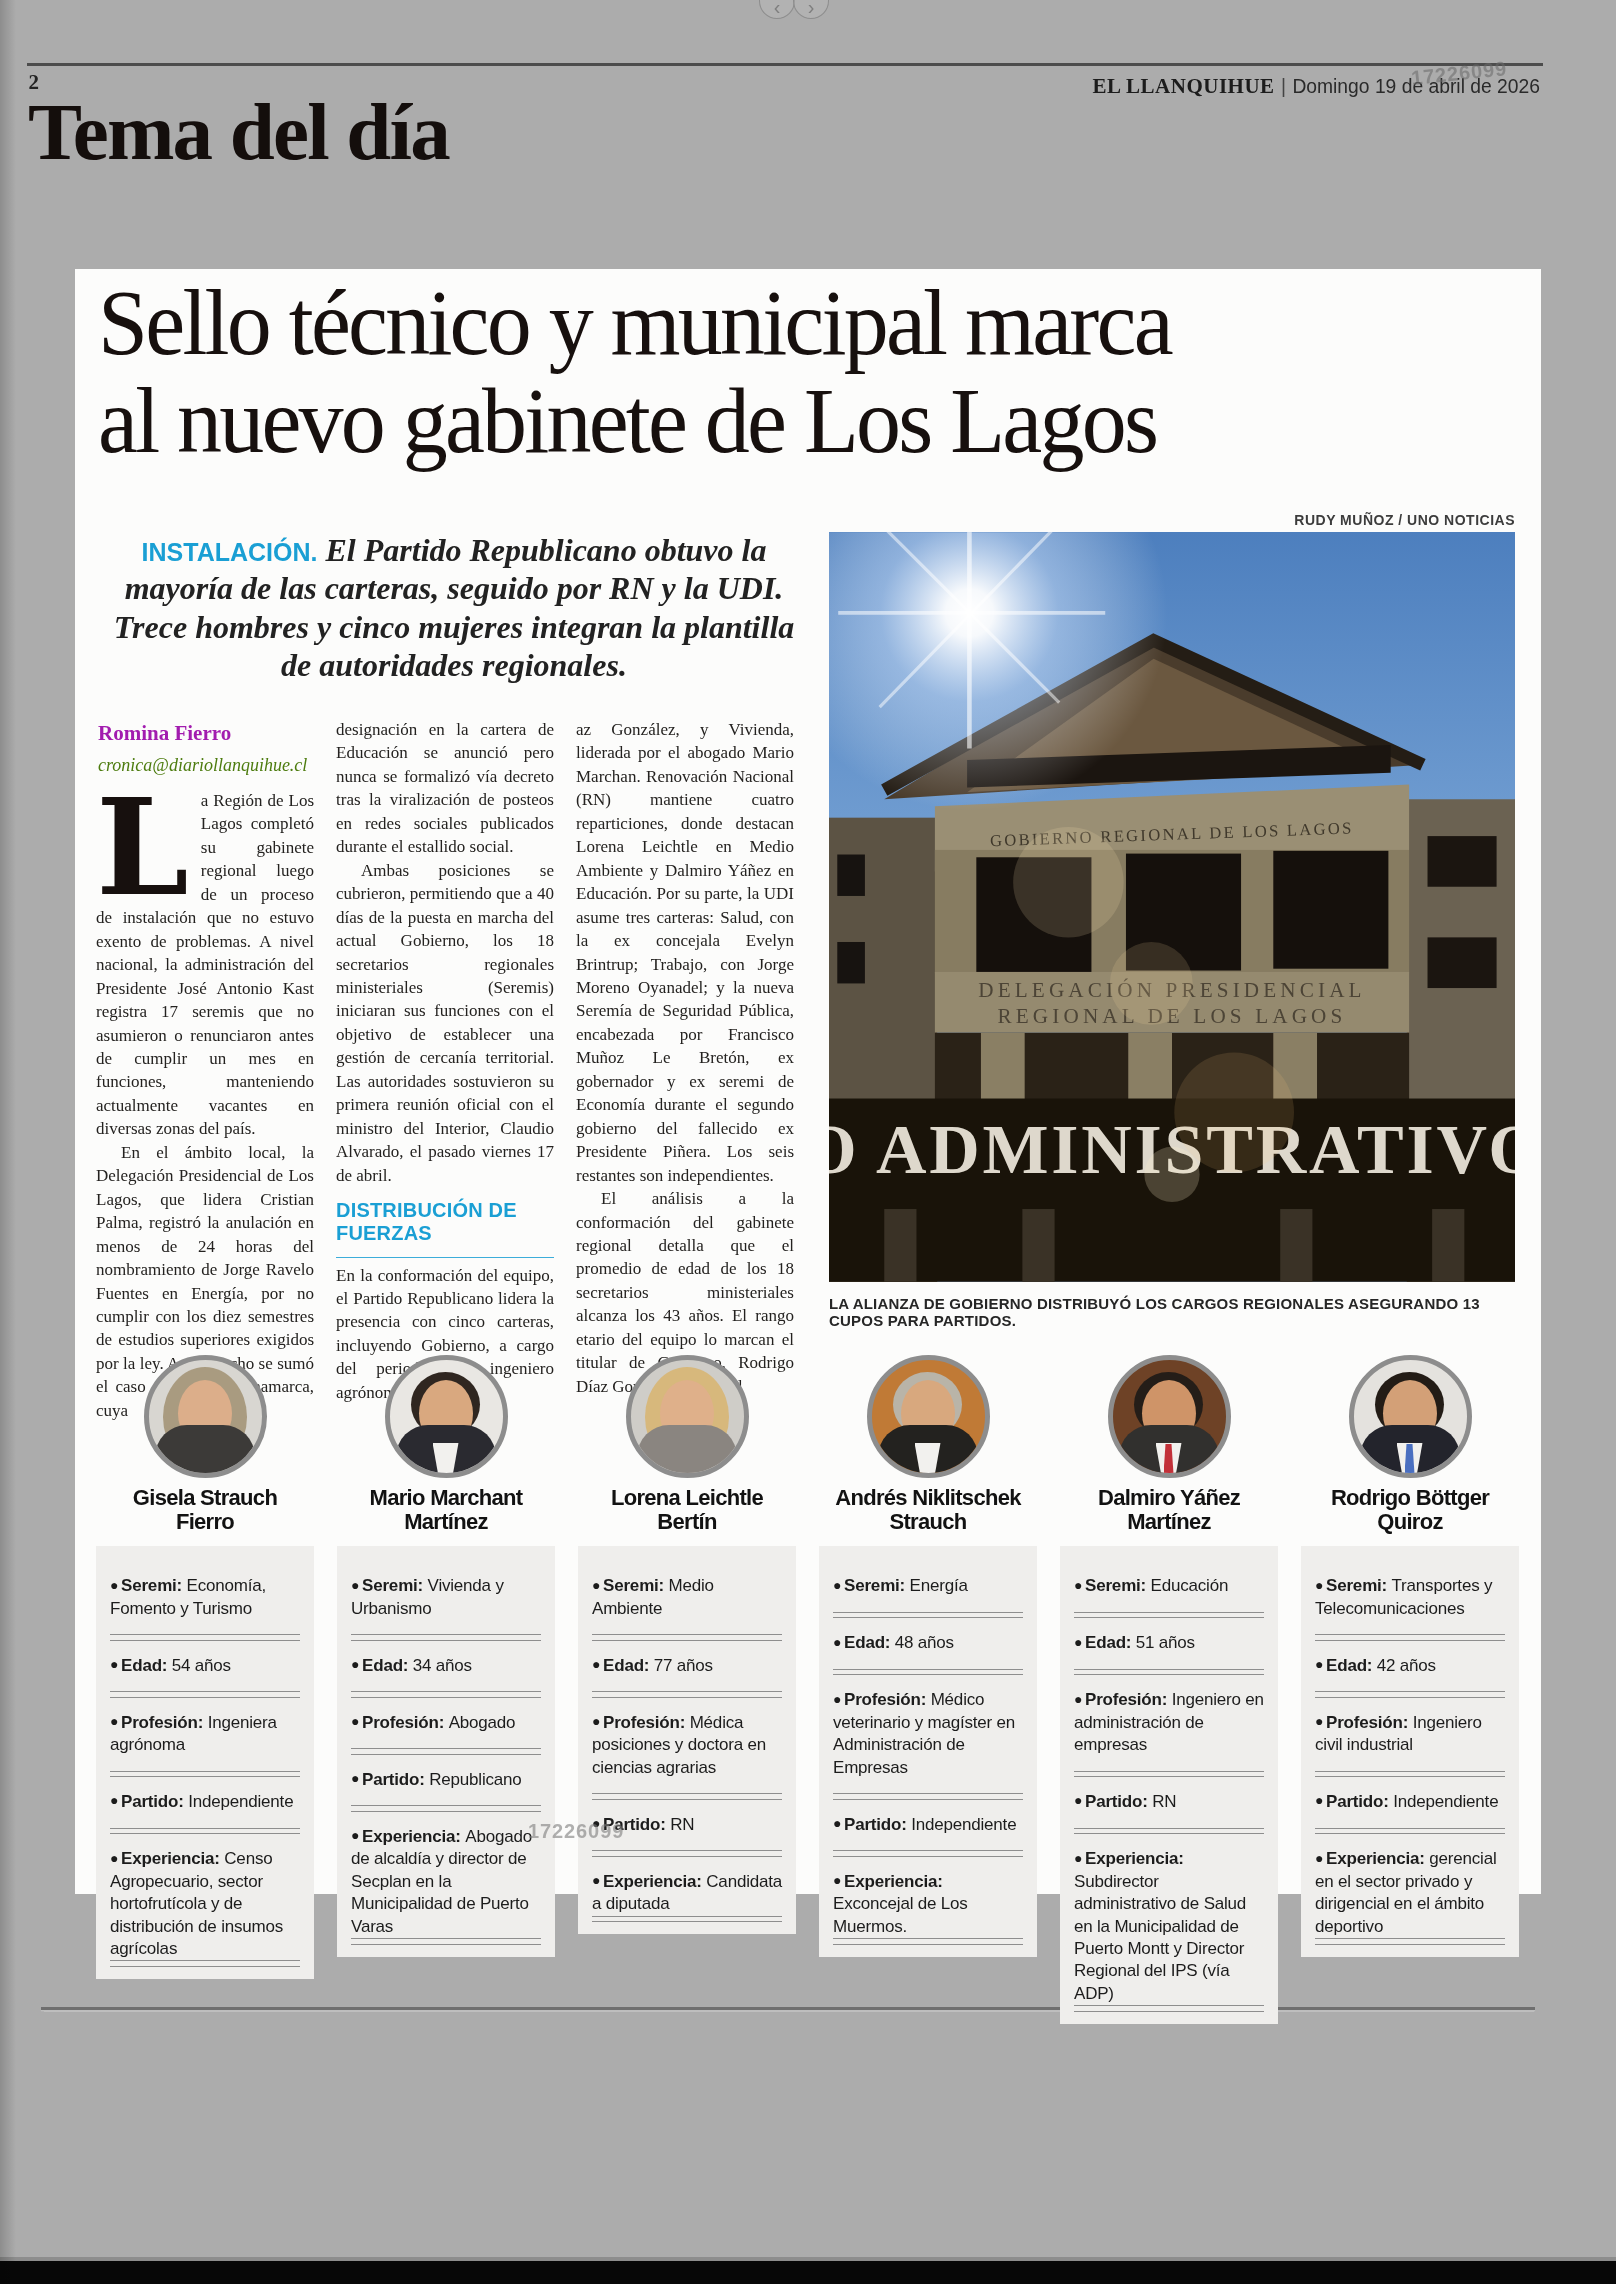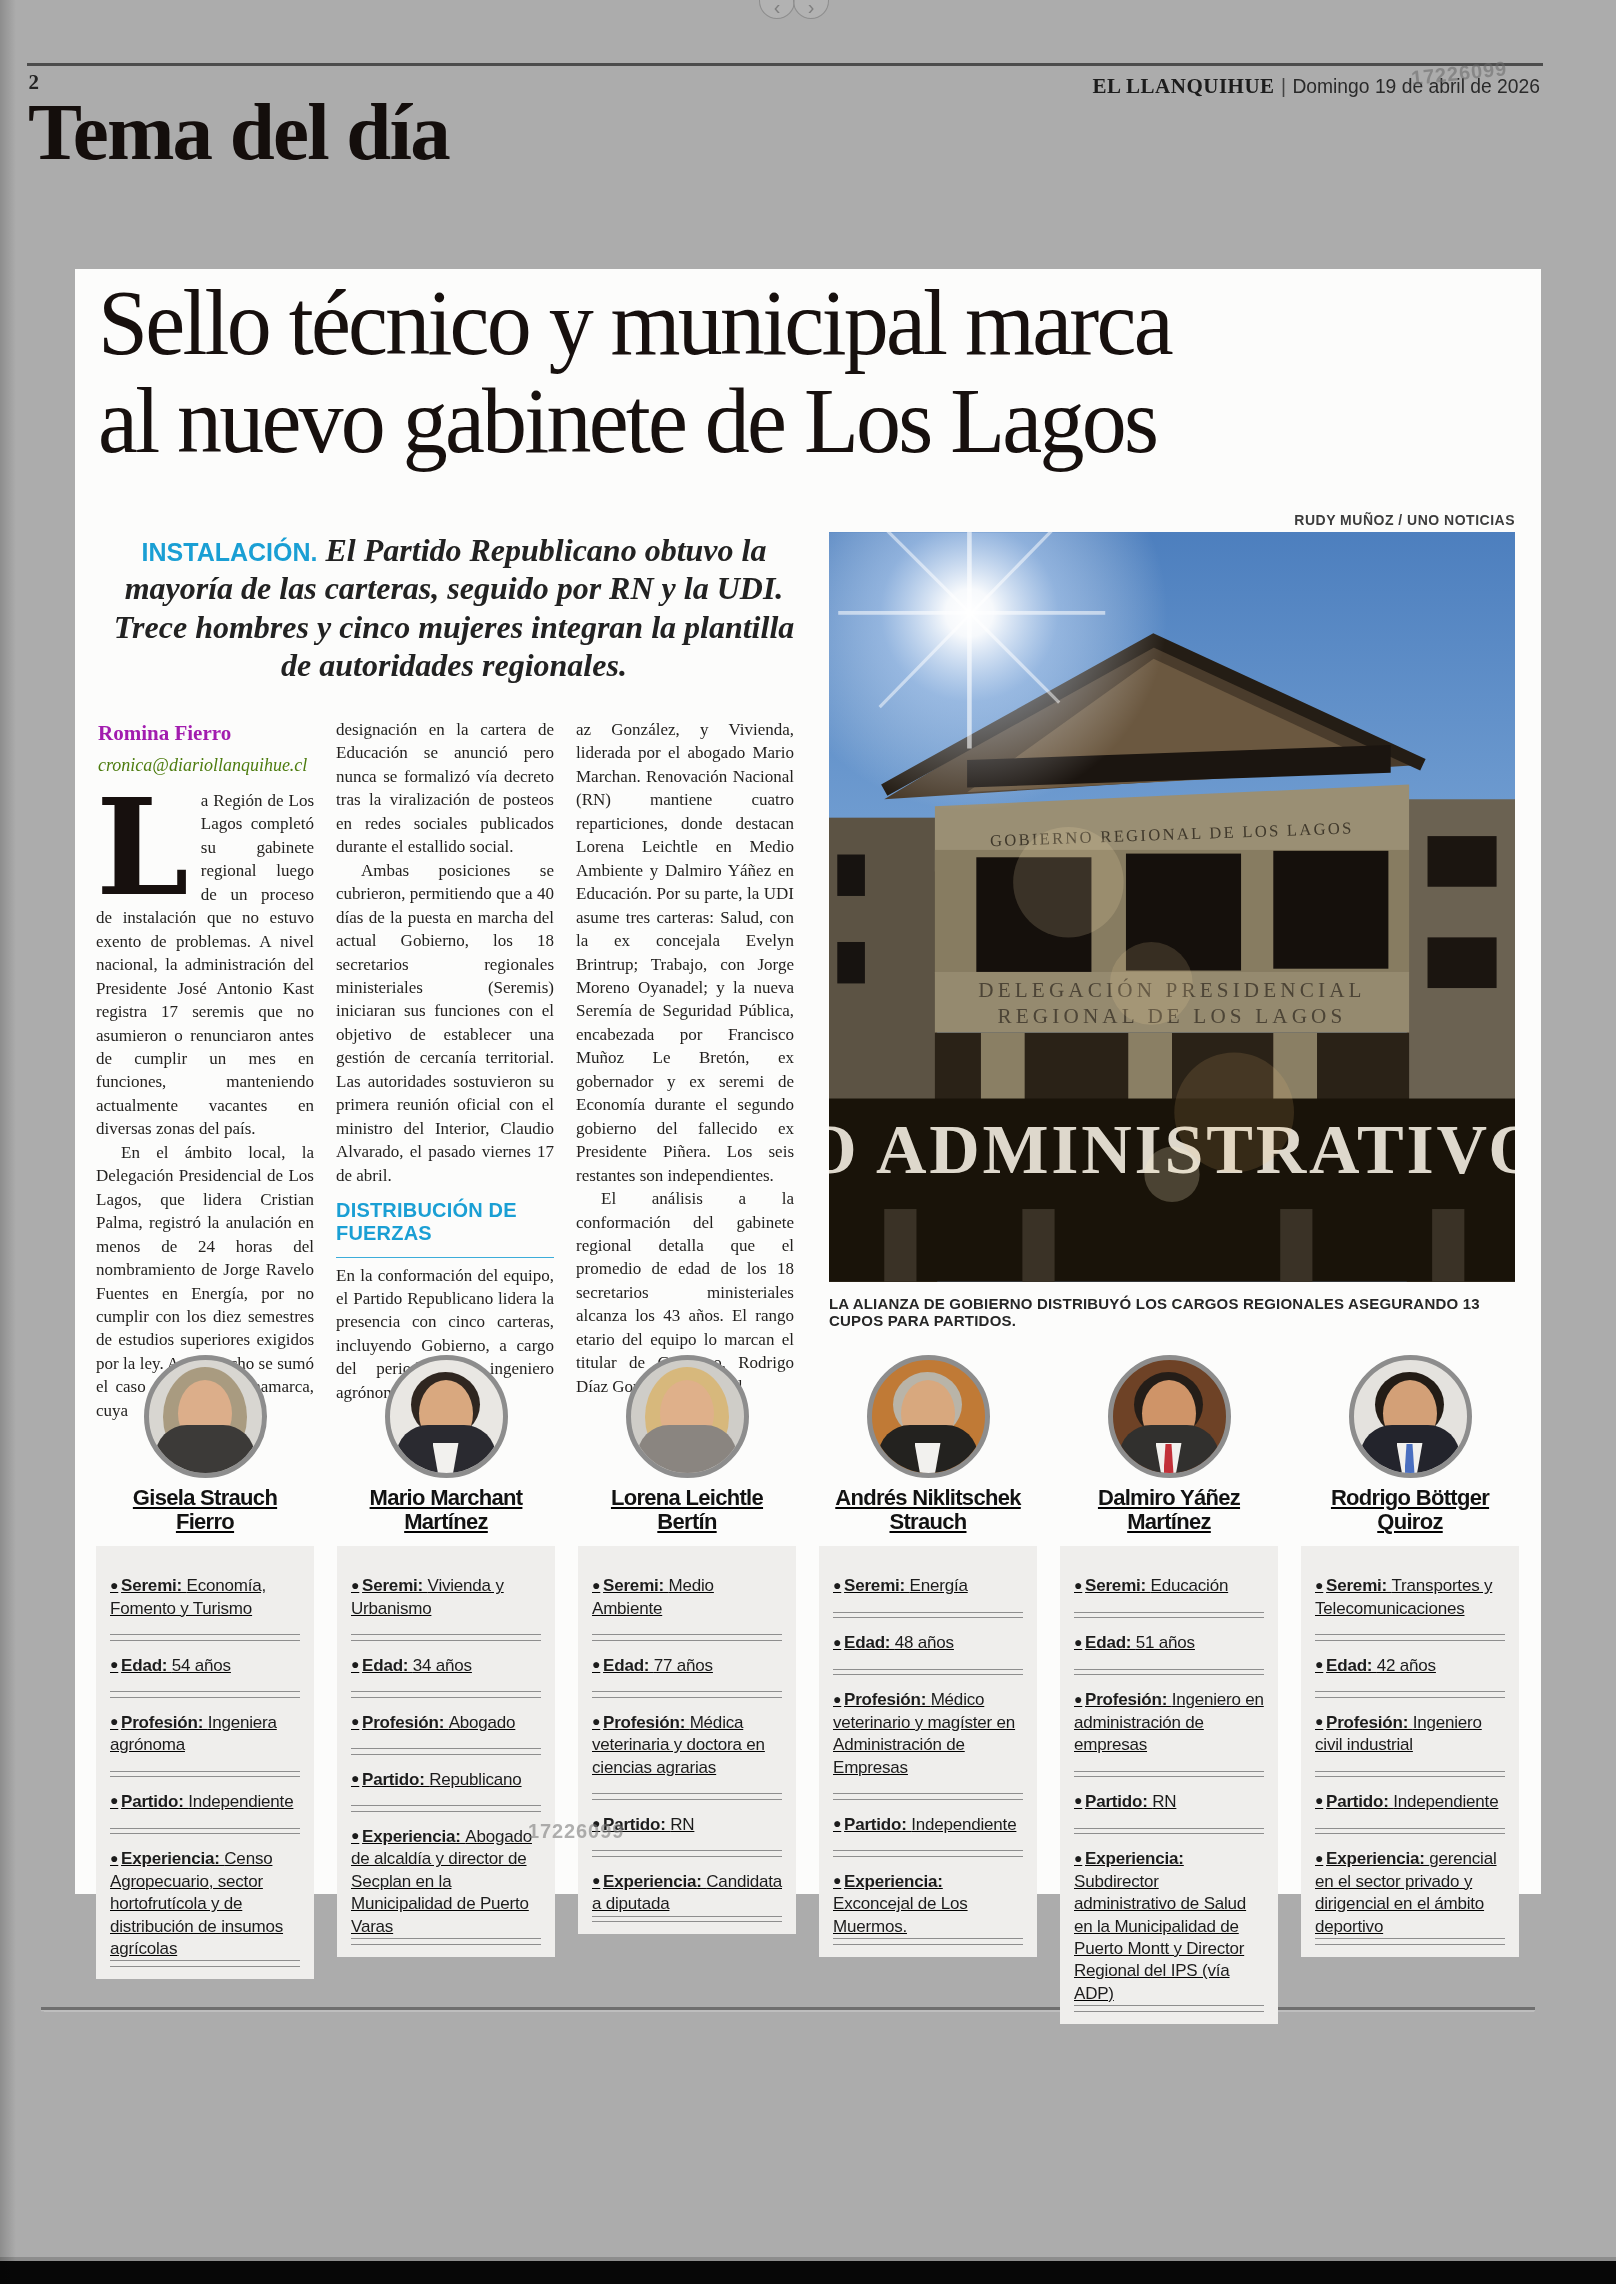--- a/index.html
+++ b/index.html
@@ -82,21 +82,21 @@
   .photo{position:absolute;left:754px;top:263px;width:686px;height:750px;overflow:hidden;background:#4d7fbe;}
   .caption{
     position:absolute;left:754px;top:1026px;width:691px;
     font:700 15px "Liberation Sans",sans-serif;color:#262626;letter-spacing:0.2px;
   }
   
   .cards{
     position:absolute;left:21px;top:1086px;width:1424px;
     display:grid;grid-template-columns:repeat(6,218px);column-gap:23px;
   }
-  .card{display:flex;flex-direction:column;height:532px;text-decoration:underline;}
+  .card{display:flex;flex-direction:column;height:532px;}
   .avatar{
     position:relative;width:123px;height:123px;border-radius:50%;
     border:5.5px solid #8d8d8d;box-sizing:border-box;overflow:hidden;margin:0 auto;flex:none;
   }
   .avatar .hair{position:absolute;border-radius:50%;}
   .avatar.long .hair{width:84px;height:100px;top:7.4px;left:14.3px;}
   .avatar.short .hair{width:69px;height:65px;top:12px;left:21.7px;}
   .avatar .face{position:absolute;width:54px;height:67px;border-radius:50%;top:20px;left:29px;}
   .avatar .suit{position:absolute;width:100px;height:52px;border-radius:32px 32px 0 0;bottom:-3.7px;left:6.4px;}
   .avatar .shirt{position:absolute;width:26px;height:32px;bottom:-1.8px;left:43px;background:#f2f1ee;clip-path:polygon(0 0,100% 0,78% 100%,22% 100%);}
@@ -299,21 +299,21 @@
         </div>
         <div class="name">
           <div>Lorena Leichtle</div>
           <div>Bertín</div>
         </div>
         <div class="info">
           <p class="row"><span class="dot">●</span><b>Seremi: </b><span>Medio Ambiente</span></p>
           <div class="isep"></div>
           <p class="row"><span class="dot">●</span><b>Edad: </b><span>77 años</span></p>
           <div class="isep"></div>
-          <p class="row"><span class="dot">●</span><b>Profesión: </b><span>Médica veterinaria y doctora en ciencias agrarias</span></p>
+          <p class="row"><span class="dot">●</span><b>Profesión: </b><span>Médica posiciones y doctora en ciencias agrarias</span></p>
           <div class="isep"></div>
           <p class="row"><span class="dot">●</span><b>Partido: </b><span>RN</span></p>
           <div class="isep"></div>
           <p class="row"><span class="dot">●</span><b>Experiencia: </b><span>Candidata a diputada</span></p>
           <div class="isep last"></div>
         </div>
       </div>
       <div class="card">
         <div class="avatar short" style="background: rgb(192, 122, 54);">
           <div class="hair" style="background: rgb(185, 180, 168);"></div>

